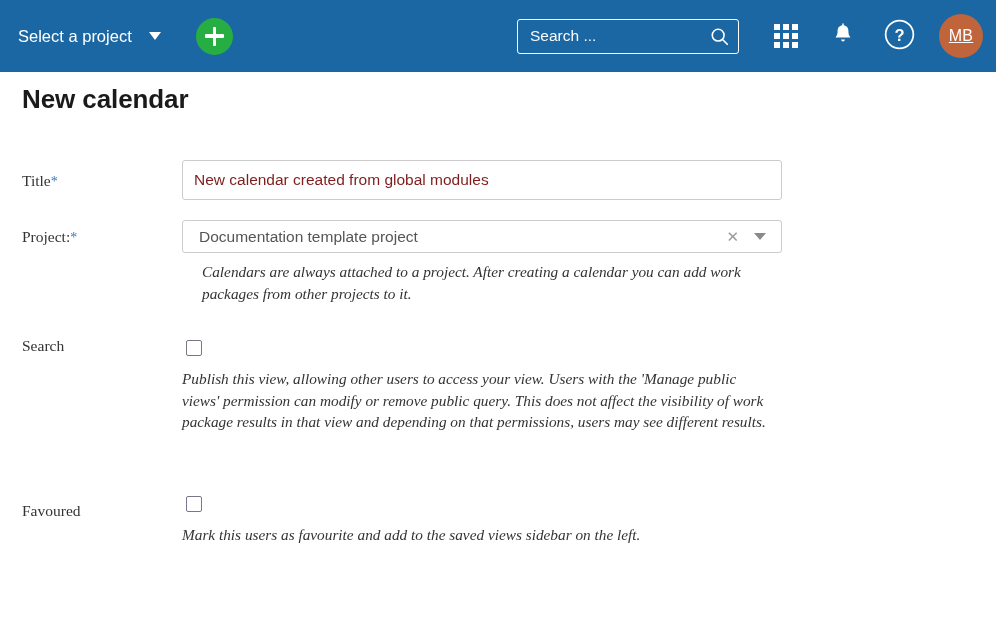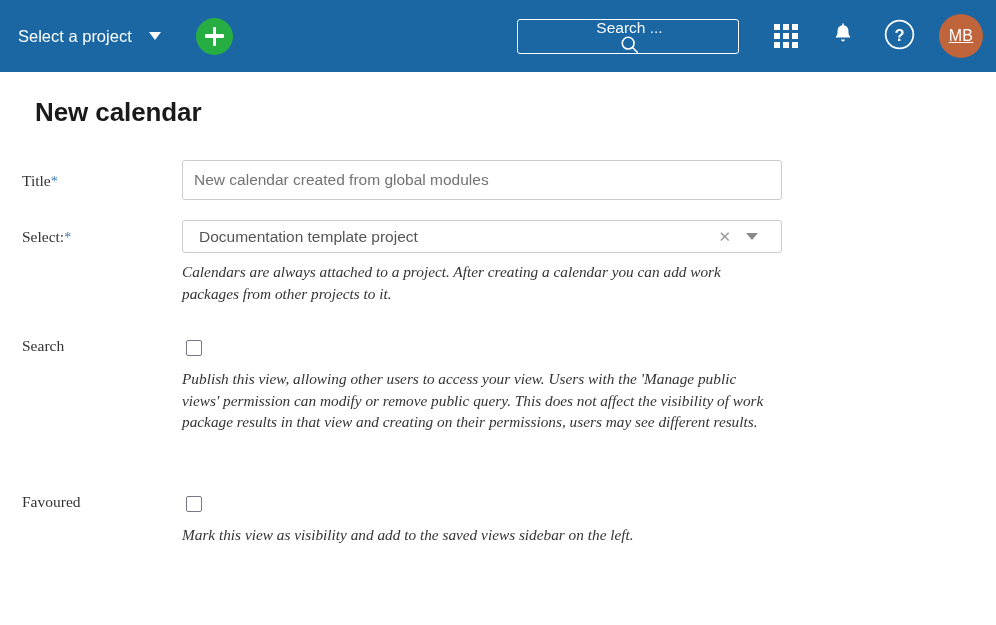--- a/index.html
+++ b/index.html
@@ -73,21 +73,20 @@
 
   .search-box {
     width: 222px; height: 35px;
     border: 1px solid #ffffff;
     border-radius: 3px;
     display: flex;
     align-items: center;
     padding: 0 9px 0 12px;
     background: transparent;
     cursor: text;
-    flex-direction: column;
   }
   .search-box .sb-text {
     color: #ffffff;
     font-size: 15.5px;
     flex: 1;
     line-height: 1;
     opacity: 0.97;
   }
   .search-box .sb-icon { display: flex; align-items: center; }
 
@@ -128,21 +127,21 @@
   
   #content {
     position: absolute;
     top: 72px; left: 0;
     width: 996px;
     height: 553px;
     background: #ffffff;
   }
 
   #page-title {
-    margin: 13px;
+    margin: 0;
     position: absolute;
     left: 22px; top: 12px;
     font-size: 26px;
     font-weight: bold;
     color: #1A1A1A;
     letter-spacing: -0.1px;
   }
 
   .form-area { position: absolute; left: 0; top: 75px; width: 996px; }
 
@@ -160,33 +159,33 @@
 
   .field-control { position: absolute; left: 182px; }
 
   .text-input {
     width: 600px; height: 40px;
     border: 1px solid #CCCCCC;
     border-radius: 3px;
     background: #ffffff;
     font-family: "Liberation Sans", sans-serif;
     font-size: 15.5px;
-    color: #737373;
+    color: #7f1d1d;
     padding: 0 11px;
     outline: none;
   }
 
   .select-box {
     width: 600px; height: 33px;
     border: 1px solid #CCCCCC;
     border-radius: 3px;
     background: #ffffff;
     display: flex;
     align-items: center;
-    padding: 0 16px 0 16px;
+    padding: 0 8px 0 16px;
     cursor: pointer;
   }
   .select-box .sel-value {
     flex: 1;
     font-size: 15.5px;
     color: #555555;
     white-space: nowrap;
     overflow: hidden;
   }
   .clear-x {
@@ -303,42 +302,42 @@
       <div class="field-label" style="top:25px;">
         <span>Title</span><span class="req-star">*</span>
       </div>
       <div class="field-control" style="top:13px;">
         <input class="text-input" type="text" value="New calendar created from global modules" style="">
       </div>
     </div>
 
     <div class="field-row">
       <div class="field-label" style="top:81px;">
-        <span>Select:</span><span class="req-star">*</span>
+        <span>Project:</span><span class="req-star">*</span>
       </div>
       <div class="field-control" style="top:73px;">
         <div class="select-box">
           <span class="sel-value">Documentation template project</span>
           <span class="clear-x">✕</span>
           <span class="sel-caret"></span>
         </div>
-        <p class="help-text" style="width:585px; margin-top:8px;">Calendars are always attached to a project. After creating a calendar you can add work packages from other projects to it.</p>
+        <p class="help-text" style="width:585px; margin-top:8px;margin-left:20px;">Calendars are always attached to a project. After creating a calendar you can add work packages from other projects to it.</p>
       </div>
     </div>
 
     <div class="field-row">
       <div class="field-label" style="top:190px;">Search</div>
       <div class="field-control" style="top:190px;">
         <input class="cbx" type="checkbox" style="">
-        <p class="help-text" style="width:585px; margin-top:12px;">Publish this view, allowing other users to access your view. Users with the 'Manage public views' permission can modify or remove public query. This does not affect the visibility of work package results in that view and creating on their permissions, users may see different results.</p>
+        <p class="help-text" style="width:585px; margin-top:12px;">Publish this view, allowing other users to access your view. Users with the 'Manage public views' permission can modify or remove public query. This does not affect the visibility of work package results in that view and depending on that permissions, users may see different results.</p>
       </div>
     </div>
 
     <div class="field-row">
-      <div class="field-label" style="top:346px;">Favoured</div>
+      <div class="field-label" style="top:355px;">Favoured</div>
       <div class="field-control" style="top:346px;">
         <input class="cbx" type="checkbox" style="">
-        <p class="help-text" style="width:585px; margin-top:12px;">Mark this view as visibility and add to the saved views sidebar on the left.</p>
+        <p class="help-text" style="width:585px; margin-top:12px;">Mark this users as favourite and add to the saved views sidebar on the left.</p>
       </div>
     </div>
 
   </div>
 </div>
 
 </body></html>

